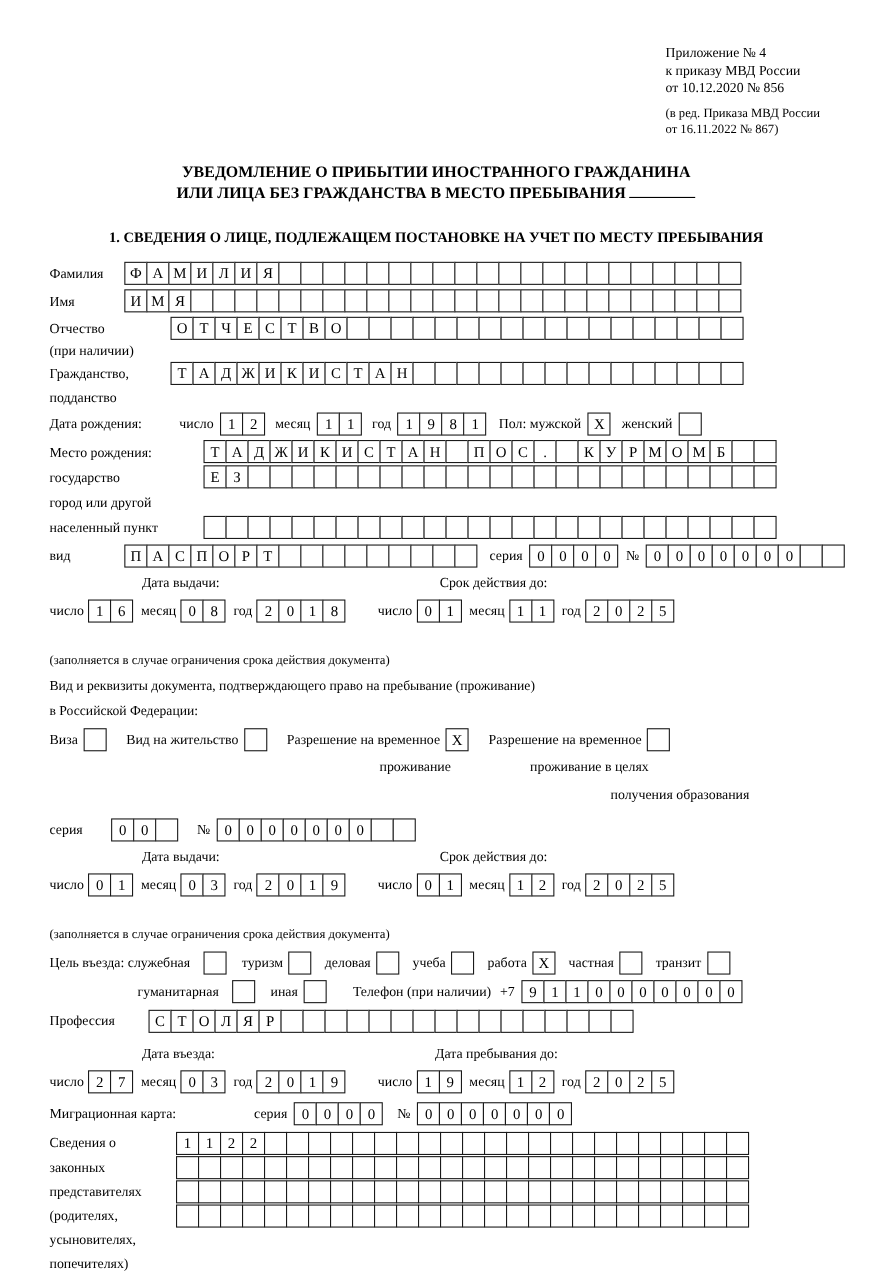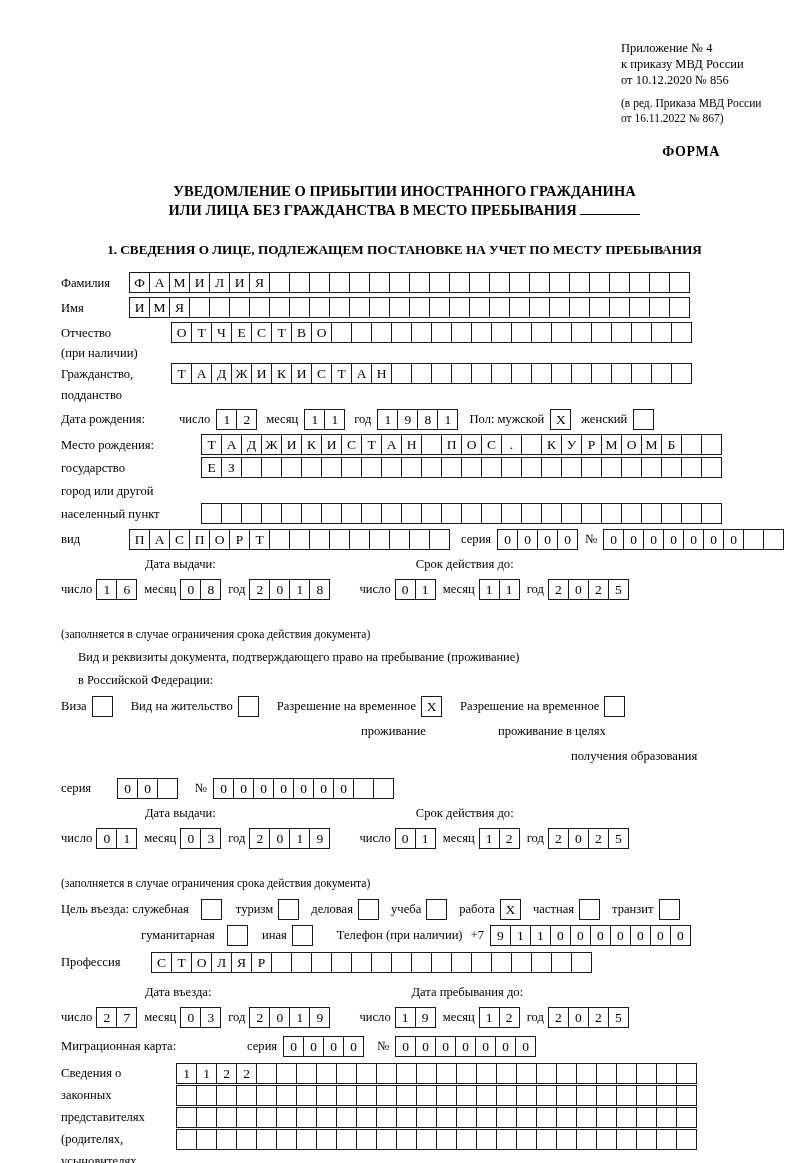--- a/index.html
+++ b/index.html
@@ -13,21 +13,21 @@
     font-family: "Liberation Serif", serif;
     color: #000;
     position: relative;
     overflow: hidden;
   }
   .page {
     position: relative;
     width: 800px;
     height: 1160px;
     box-sizing: border-box;
-    padding: 40px 52px 10px 61px;
+    padding: 40px 52px 10px 45px;
   }
 
   
   .hdr {
     margin-left: 560px;
     font-size: 12.5px;
     line-height: 16px;
     width: 240px;
   }
   .hdr .l { white-space: nowrap; }
@@ -105,21 +105,21 @@
     font-weight: bold;
     font-size: 12.4px;
     margin: 6px 0 3px 0;
   }
   .note {
     font-size: 11.6px;
     font-style: normal;
   }
   .note-right { padding-right: 12px; margin-top: 28px; }
 
-  .mini-title { font-size: 12.4px; line-height: 17px; margin-left: 17px; }
+  .mini-title { font-size: 12.4px; line-height: 17px; }
 
   .blk { margin-top: 8px; }
 
   .flexline { display: flex; align-items: center; }
   .flexline > * { flex: none; }
 
   .col-lbl {
     width: 115px;
     font-size: 12.6px;
     line-height: 21px;
@@ -132,21 +132,20 @@
 
   <div class="hdr">
     <div class="l">Приложение № 4</div>
     <div class="l">к приказу МВД России</div>
     <div class="l">от 10.12.2020 № 856</div>
     <div class="hdr-gap"></div>
     <div class="l small">(в ред. Приказа МВД России</div>
     <div class="l small">от 16.11.2022 № 867)</div>
   </div>
 
-  <div class="forma">ФОРМА</div>
 
   <div class="title">
     <div>УВЕДОМЛЕНИЕ О ПРИБЫТИИ ИНОСТРАННОГО ГРАЖДАНИНА</div>
     <div>
       <span>ИЛИ ЛИЦА БЕЗ ГРАЖДАНСТВА В МЕСТО ПРЕБЫВАНИЯ</span>
       <span class="ul"></span>
     </div>
   </div>
 
   <div class="section-title">1. СВЕДЕНИЯ О ЛИЦЕ, ПОДЛЕЖАЩЕМ ПОСТАНОВКЕ НА УЧЕТ ПО МЕСТУ ПРЕБЫВАНИЯ</div>

